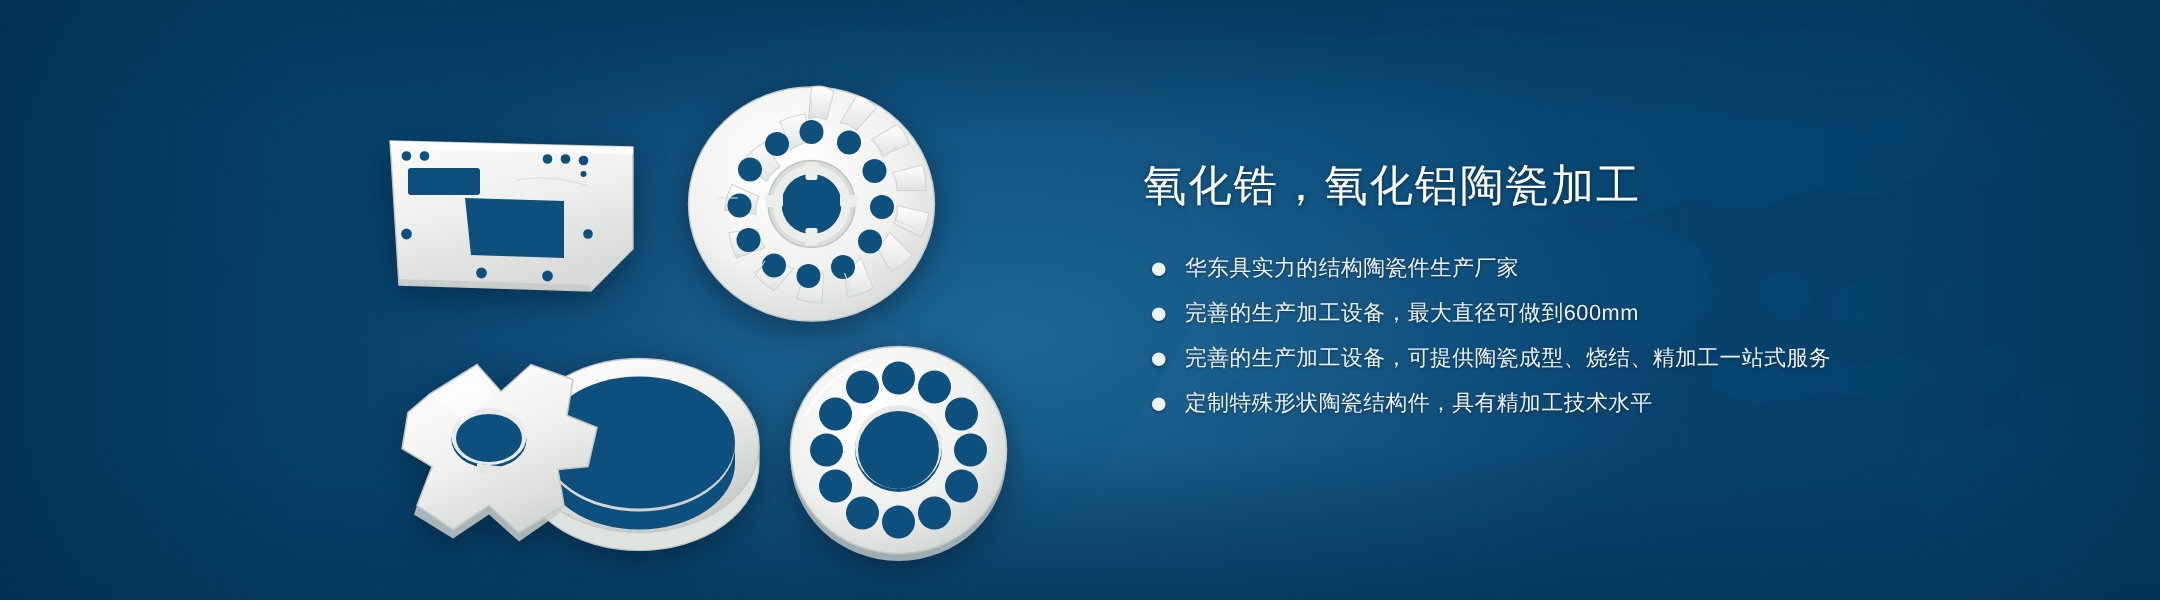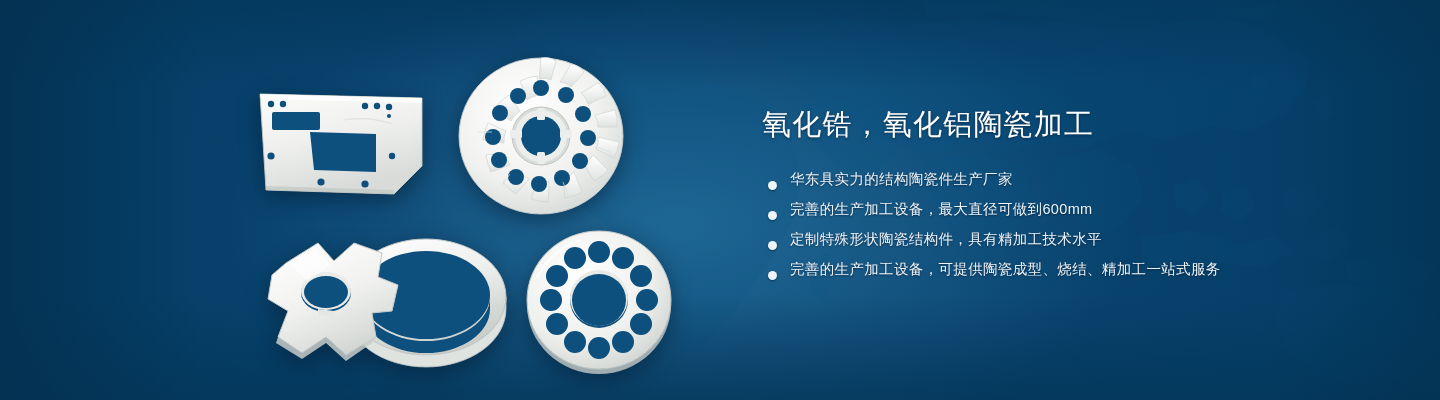--- a/index.html
+++ b/index.html
@@ -94,21 +94,21 @@
     text-shadow: 0 1px 3px rgba(0,22,44,0.55);
     white-space: nowrap;
   }
   .bullets {
     list-style: none;
     margin: 0;
     padding: 0;
   }
   .bullet {
     display: flex;
-    align-items: flex-end;
+    align-items: center;
     margin: 0 0 8px 0;
     padding-left: 6px;
   }
   .bullet:last-child { margin-bottom: 0; }
   .dot {
     flex: none;
     width: 9px;
     height: 9px;
     border-radius: 50%;
     background: #eef4f8;
@@ -378,22 +378,22 @@
       <li class="bullet">
         <span class="dot"></span>
         <span class="bullet-text">华东具实力的结构陶瓷件生产厂家</span>
       </li>
       <li class="bullet">
         <span class="dot"></span>
         <span class="bullet-text">完善的生产加工设备，最大直径可做到600mm</span>
       </li>
       <li class="bullet">
         <span class="dot"></span>
-        <span class="bullet-text">定制特殊形状陶瓷结构件，具有精加工技术水平</span>
+        <span class="bullet-text">完善的生产加工设备，可提供陶瓷成型、烧结、精加工一站式服务</span>
       </li>
       <li class="bullet">
         <span class="dot"></span>
-        <span class="bullet-text">完善的生产加工设备，可提供陶瓷成型、烧结、精加工一站式服务</span>
+        <span class="bullet-text">定制特殊形状陶瓷结构件，具有精加工技术水平</span>
       </li>
     </ul>
   </div>
 
 </div>
 
 </body></html>

